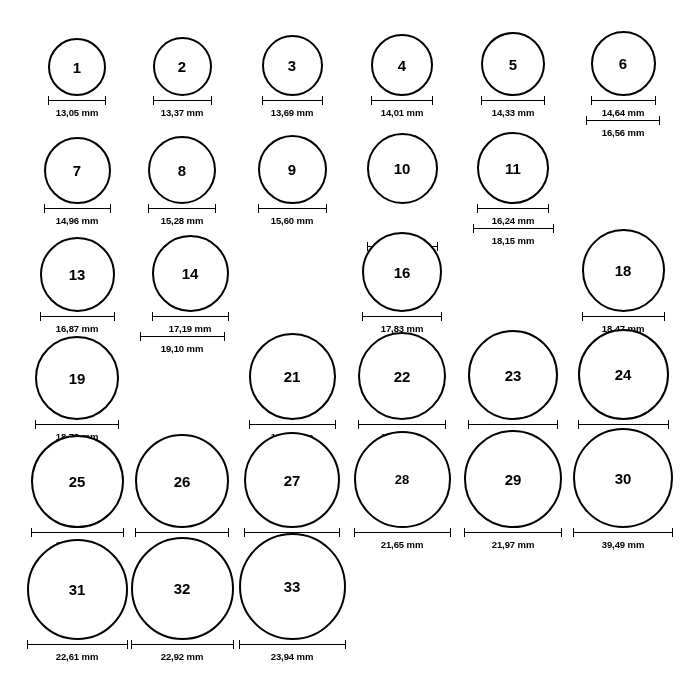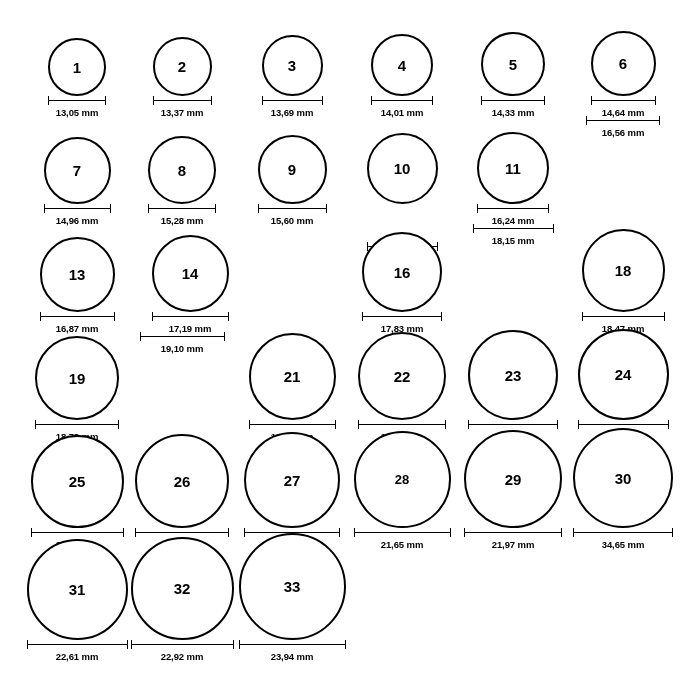--- a/index.html
+++ b/index.html
@@ -438,21 +438,21 @@
     <div class="ring-cell" style="left: 573px; top: 440px; width: 100px;">
       <div class="ring-circle" style="width: 100px; height: 100px; margin-top: -12px;">
         <span class="ring-number" style="font-size: 15px;">30</span>
       </div>
       <div class="measure">
         <div class="measure-bar" style="width: 100px;">
           <span class="tick-left"></span>
           <span class="rule"></span>
           <span class="tick-right"></span>
         </div>
-        <div class="measure-label">34,65 mm</div>
+        <div class="measure-label">39,49 mm</div>
       </div>
     </div>
     <div class="ring-cell" style="left: 27px; top: 552px; width: 100px;">
       <div class="ring-circle" style="width: 101px; height: 101px; margin-top: -13px;">
         <span class="ring-number" style="font-size: 15px;">31</span>
       </div>
       <div class="measure">
         <div class="measure-bar" style="width: 101px;">
           <span class="tick-left"></span>
           <span class="rule"></span>

